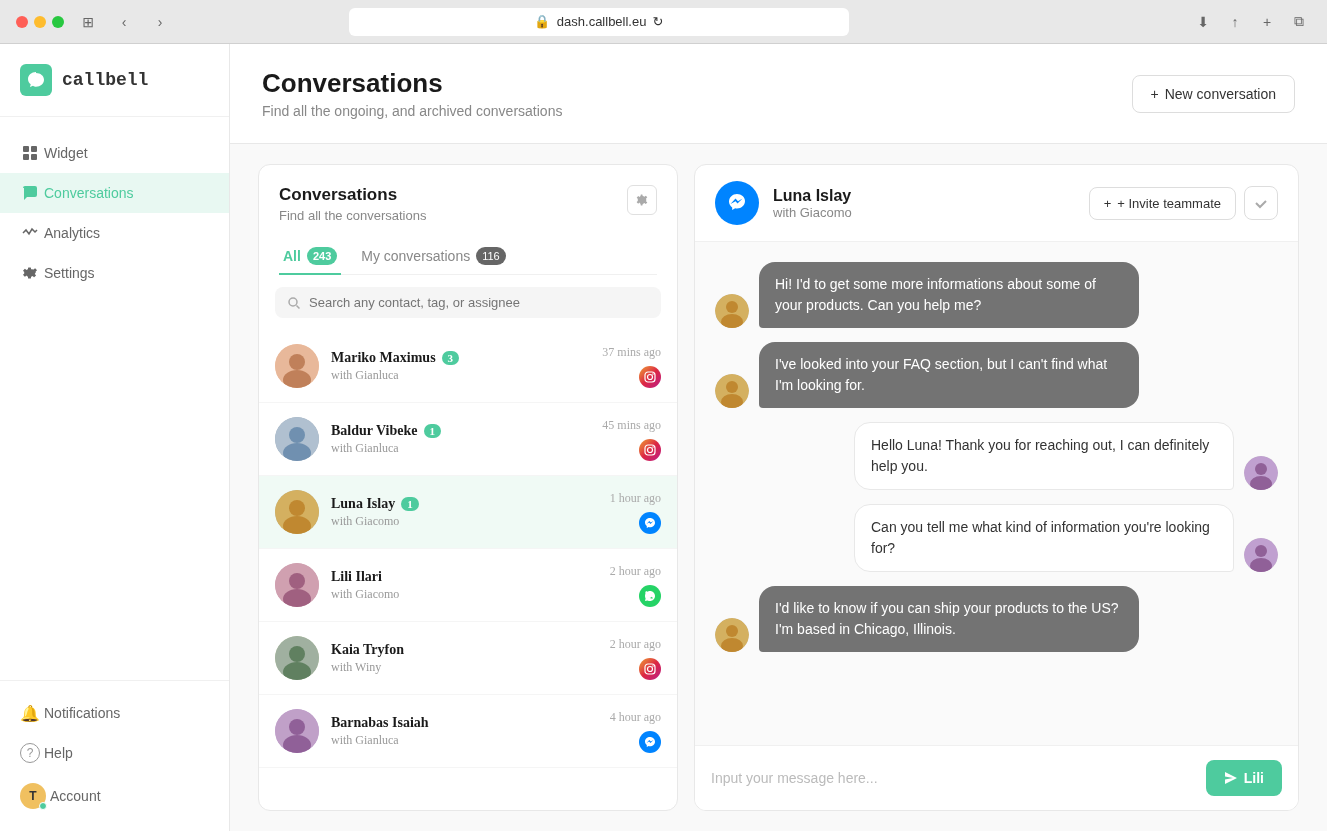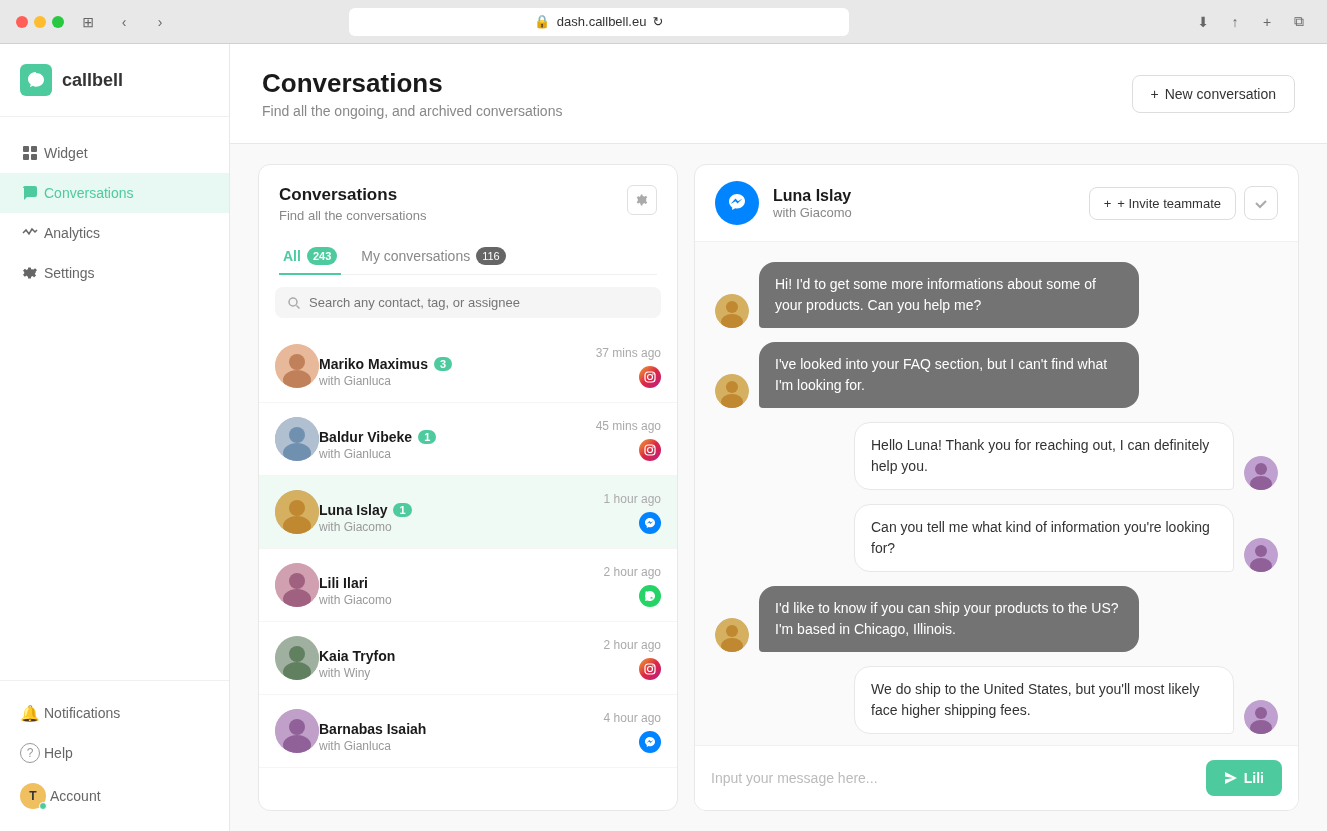--- a/index.html
+++ b/index.html
@@ -14,21 +14,21 @@
     .tl-green { background: #28c840; }
     .browser-btn { width: 24px; height: 24px; background: none; border: none; cursor: pointer; color: #666; font-size: 14px; display: flex; align-items: center; justify-content: center; }
     .address-bar { flex: 1; background: white; border-radius: 6px; height: 28px; display: flex; align-items: center; justify-content: center; font-size: 13px; color: #333; gap: 6px; max-width: 500px; margin: 0 auto; }
     .browser-actions { display: flex; gap: 8px; margin-left: auto; }
 
     
     .app { display: flex; width: 100%; height: 831px; padding-top: 44px; }
 
     
     .sidebar { width: 230px; background: white; border-right: 1px solid #e8e8e8; display: flex; flex-direction: column; flex-shrink: 0; }
-    .sidebar-logo { padding: 20px 20px; display: flex; align-items: center; gap: 10px; border-bottom: 1px solid #f0f0f0; }
+    .sidebar-logo { padding: 20px 20px; display: flex; align-items: center; gap: 10px; border-bottom: 1px solid #f0f0f0; font-family: Liberation Mono, monospace; }
     .logo-icon { width: 32px; height: 32px; background: #4ecb9e; border-radius: 6px; display: flex; align-items: center; justify-content: center; color: white; font-size: 16px; }
     .logo-text { font-size: 18px; font-weight: 600; color: #333; }
 
     .sidebar-nav { flex: 1; padding: 16px 0; }
     .nav-item { display: flex; align-items: center; gap: 4px; padding: 10px 20px; cursor: pointer; color: #666; font-size: 14px; border-radius: 0; transition: all 0.15s; }
     .nav-item.active { background: #e8f8f2; color: #4ecb9e; }
     .nav-item .nav-icon { width: 20px; height: 20px; display: flex; align-items: center; justify-content: center; font-size: 16px; }
 
     .sidebar-bottom { padding: 12px 0; border-top: 1px solid #f0f0f0; }
 
@@ -56,21 +56,21 @@
     .tab-badge.active-badge { background: #4ecb9e; }
     .gear-btn { margin-left: auto; width: 30px; height: 30px; border: 1px solid #e0e0e0; border-radius: 6px; display: flex; align-items: center; justify-content: center; cursor: pointer; color: #888; font-size: 14px; }
 
     
     .conv-search { padding: 12px 16px; }
     .search-input-wrap { display: flex; align-items: center; gap: 8px; background: #f5f5f5; border-radius: 8px; padding: 8px 12px; }
     .search-input-wrap input { background: none; border: none; outline: none; font-size: 13px; color: #888; flex: 1; }
 
     
     .conv-list { flex: 1; overflow-y: auto; }
-    .conv-item { display: flex; align-items: flex-end; padding: 14px 16px; cursor: pointer; border-bottom: 1px solid #f5f5f5; transition: background 0.1s; }
+    .conv-item { display: flex; align-items: center; gap: 12px; padding: 14px 16px; cursor: pointer; border-bottom: 1px solid #f5f5f5; transition: background 0.1s; font-family: Liberation Serif, serif; }
     .conv-item.active { background: #f0faf5; }
     .conv-avatar { width: 44px; height: 44px; border-radius: 50%; object-fit: cover; background: #ddd; flex-shrink: 0; display: flex; align-items: center; justify-content: center; font-size: 18px; overflow: hidden; }
     .conv-info { flex: 1; min-width: 0; }
     .conv-name-row { display: flex; align-items: center; gap: 6px; }
     .conv-name { font-size: 14px; font-weight: 600; color: #1a1a1a; }
     .conv-badge { background: #4ecb9e; color: white; border-radius: 10px; padding: 1px 6px; font-size: 11px; font-weight: 600; }
     .conv-sub { font-size: 12px; color: #999; margin-top: 2px; }
     .conv-meta { display: flex; flex-direction: column; align-items: flex-end; gap: 6px; }
     .conv-time { font-size: 12px; color: #aaa; white-space: nowrap; }
     .channel-icon { width: 22px; height: 22px; border-radius: 50%; display: flex; align-items: center; justify-content: center; font-size: 12px; }
@@ -501,32 +501,20 @@
                   <circle cx="17" cy="17" r="17" fill="#d4b060"></circle>
                   <circle cx="17" cy="13" r="6" fill="#c08830"></circle>
                   <ellipse cx="17" cy="28" rx="11" ry="8" fill="#c08830"></ellipse>
                 </svg>
             </div>
             <div class="msg-bubble incoming-bubble">
               I'd like to know if you can ship your products to the US? I'm based in Chicago, Illinois.
             </div>
           </div>
 
-          <div class="msg-row outgoing">
-            <div class="msg-bubble outgoing-bubble">
-              We do ship to the United States, but you'll most likely face higher shipping fees.
-            </div>
-            <div class="msg-avatar">
-              <svg width="34" height="34" viewBox="0 0 34 34">
-                  <circle cx="17" cy="17" r="17" fill="#c0a0d0"></circle>
-                  <circle cx="17" cy="13" r="6" fill="#906098"></circle>
-                  <ellipse cx="17" cy="28" rx="11" ry="8" fill="#906098"></ellipse>
-                </svg>
-            </div>
-          </div>
 
         </div>
 
         <div class="chat-input-area">
           <input class="chat-input" type="text" placeholder="Input your message here..." style="">
           <button class="send-btn">
             <svg width="14" height="14" viewBox="0 0 14 14" fill="white">
                 <path d="M1 1l12 6-12 6V8.5l8-1.5-8-1.5V1z"></path>
               </svg>
             <span>Lili</span>

